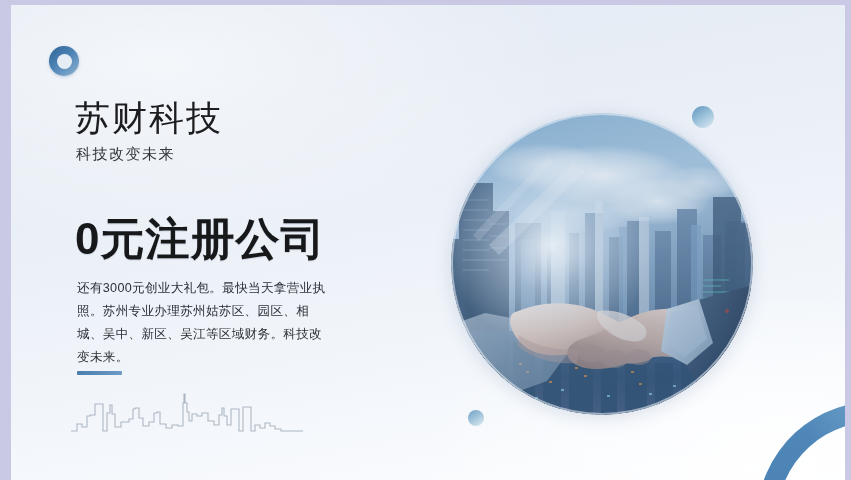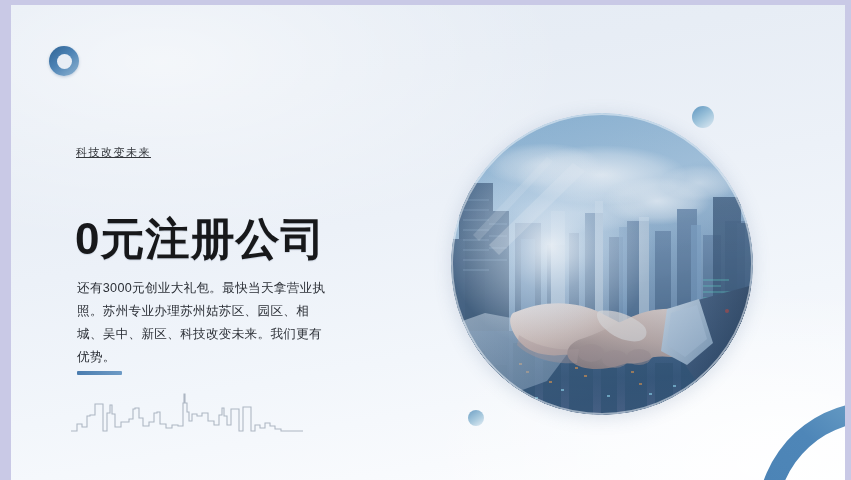--- a/index.html
+++ b/index.html
@@ -54,21 +54,21 @@
   }
 
   
   #brand-title{
     position:absolute; left:64px; top:92px;
     font-size:35px; line-height:42px; letter-spacing:2px;
     color:#1d1d1f; font-weight:400;
   }
   #brand-tagline{
     position:absolute; left:65px; top:140px;
-    font-size:11px; letter-spacing:1.5px; color:#33363b;text-decoration:underline;
+    font-size:15px; letter-spacing:1.5px; color:#33363b;
   }
   #headline{
     position:absolute; left:64px; top:208px;
     font-size:44px; line-height:52px; letter-spacing:1px;
     color:#17181a; font-weight:700;
     text-shadow:0 1px 1px rgba(90,110,140,.22);
   }
   #body-copy{
     position:absolute; left:66px; top:272px;
     width:256px;
@@ -120,26 +120,27 @@
 <body>
 
 <div id="slide-frame">
 
   <div id="slide-canvas">
 
     <div id="canvas-sheen"></div>
 
     <div id="ring-logo"></div>
 
+    <div id="brand-title">苏财科技</div>
 
     <div id="brand-tagline">科技改变未来</div>
 
     <div id="headline">0元注册公司</div>
 
-    <div id="body-copy">还有3000元创业大礼包。最快当天拿营业执照。苏州专业办理苏州姑苏区、园区、相城、吴中、新区、科技改变未来。我们更有优势。</div>
+    <div id="body-copy">还有3000元创业大礼包。最快当天拿营业执照。苏州专业办理苏州姑苏区、园区、相城、吴中、新区、吴江等区域财务。科技改变未来。</div>
 
     <div id="accent-bar"></div>
 
     <div id="city-skyline">
       <svg viewBox="0 0 232 42" preserveAspectRatio="none">
         <path d="M0,40 L6,40 L6,33 L11,33 L11,36 L16,36 L16,25 L19,25 L19,24 L24,24
                  L24,13 L32,13 L32,40 L36,40 L36,22 L39,22 L39,14 L41,14 L41,23
                  L44,23 L44,36 L50,36 L50,31 L58,31 L58,28 L62,28 L62,18 L64,18
                  L64,17 L68,17 L68,27 L72,27 L72,35 L78,35 L78,31 L83,31 L83,22
                  L86,22 L86,21 L89,21 L89,33 L95,33 L95,37 L101,37 L101,34

